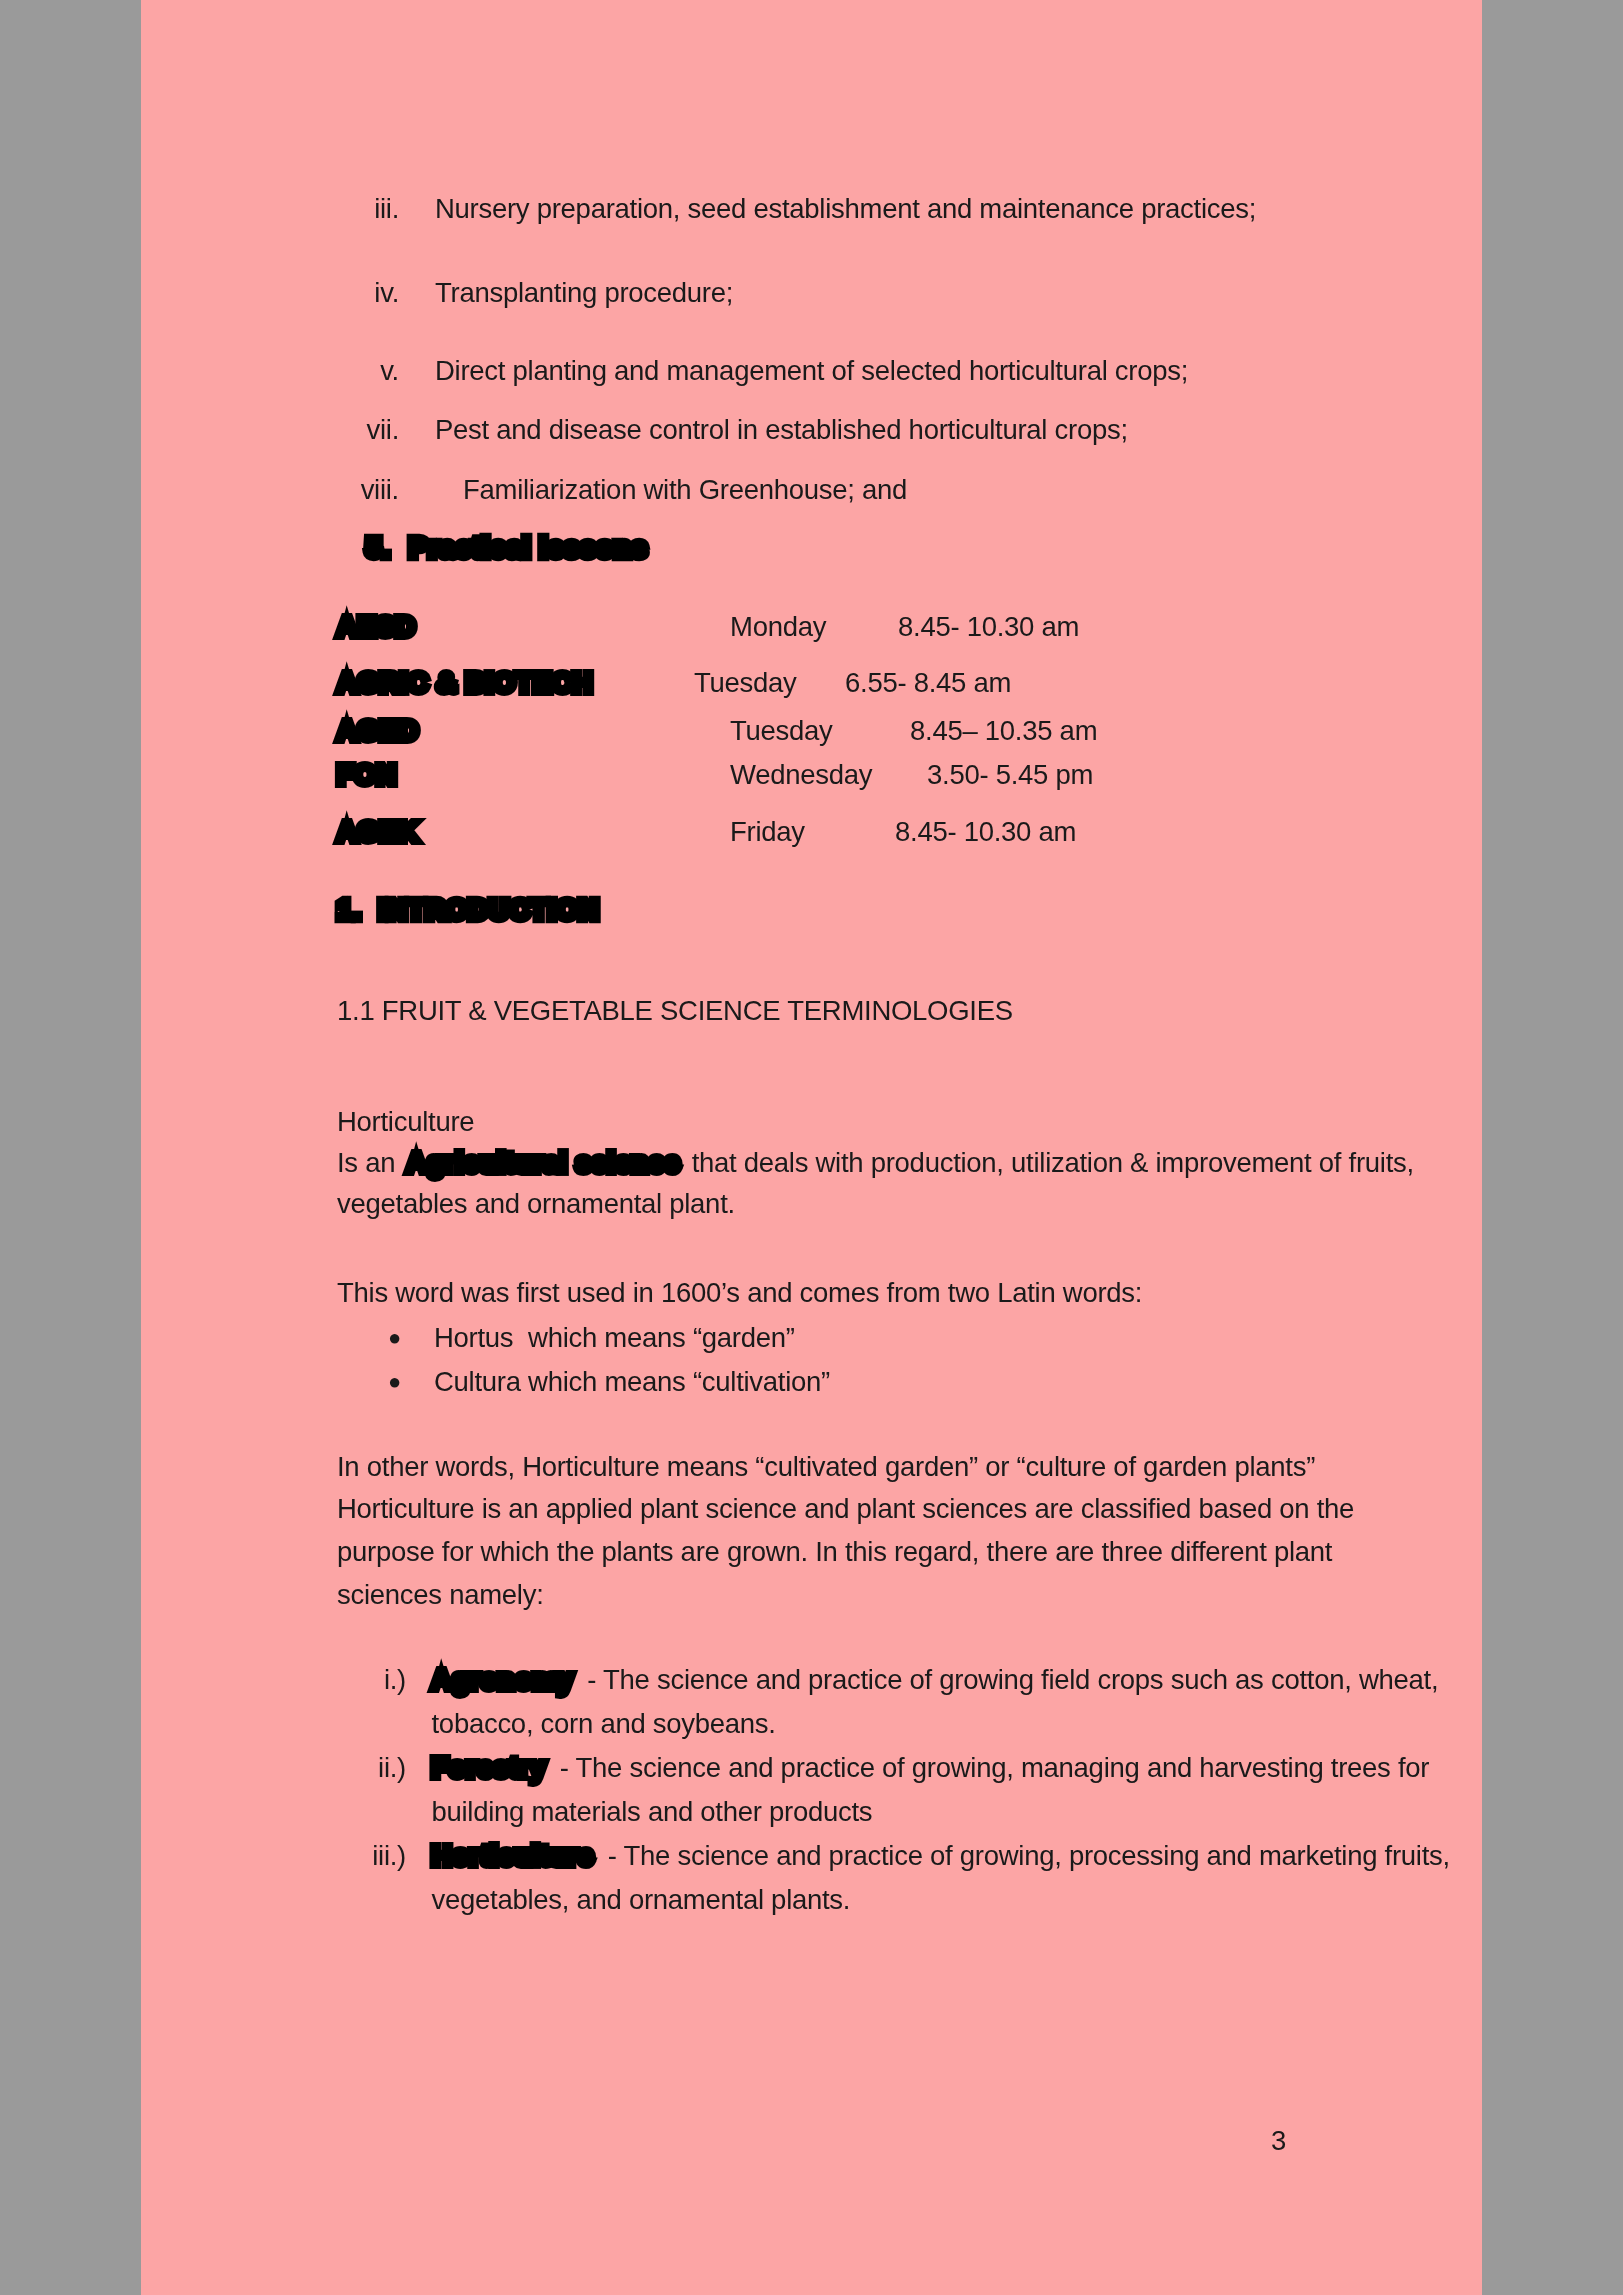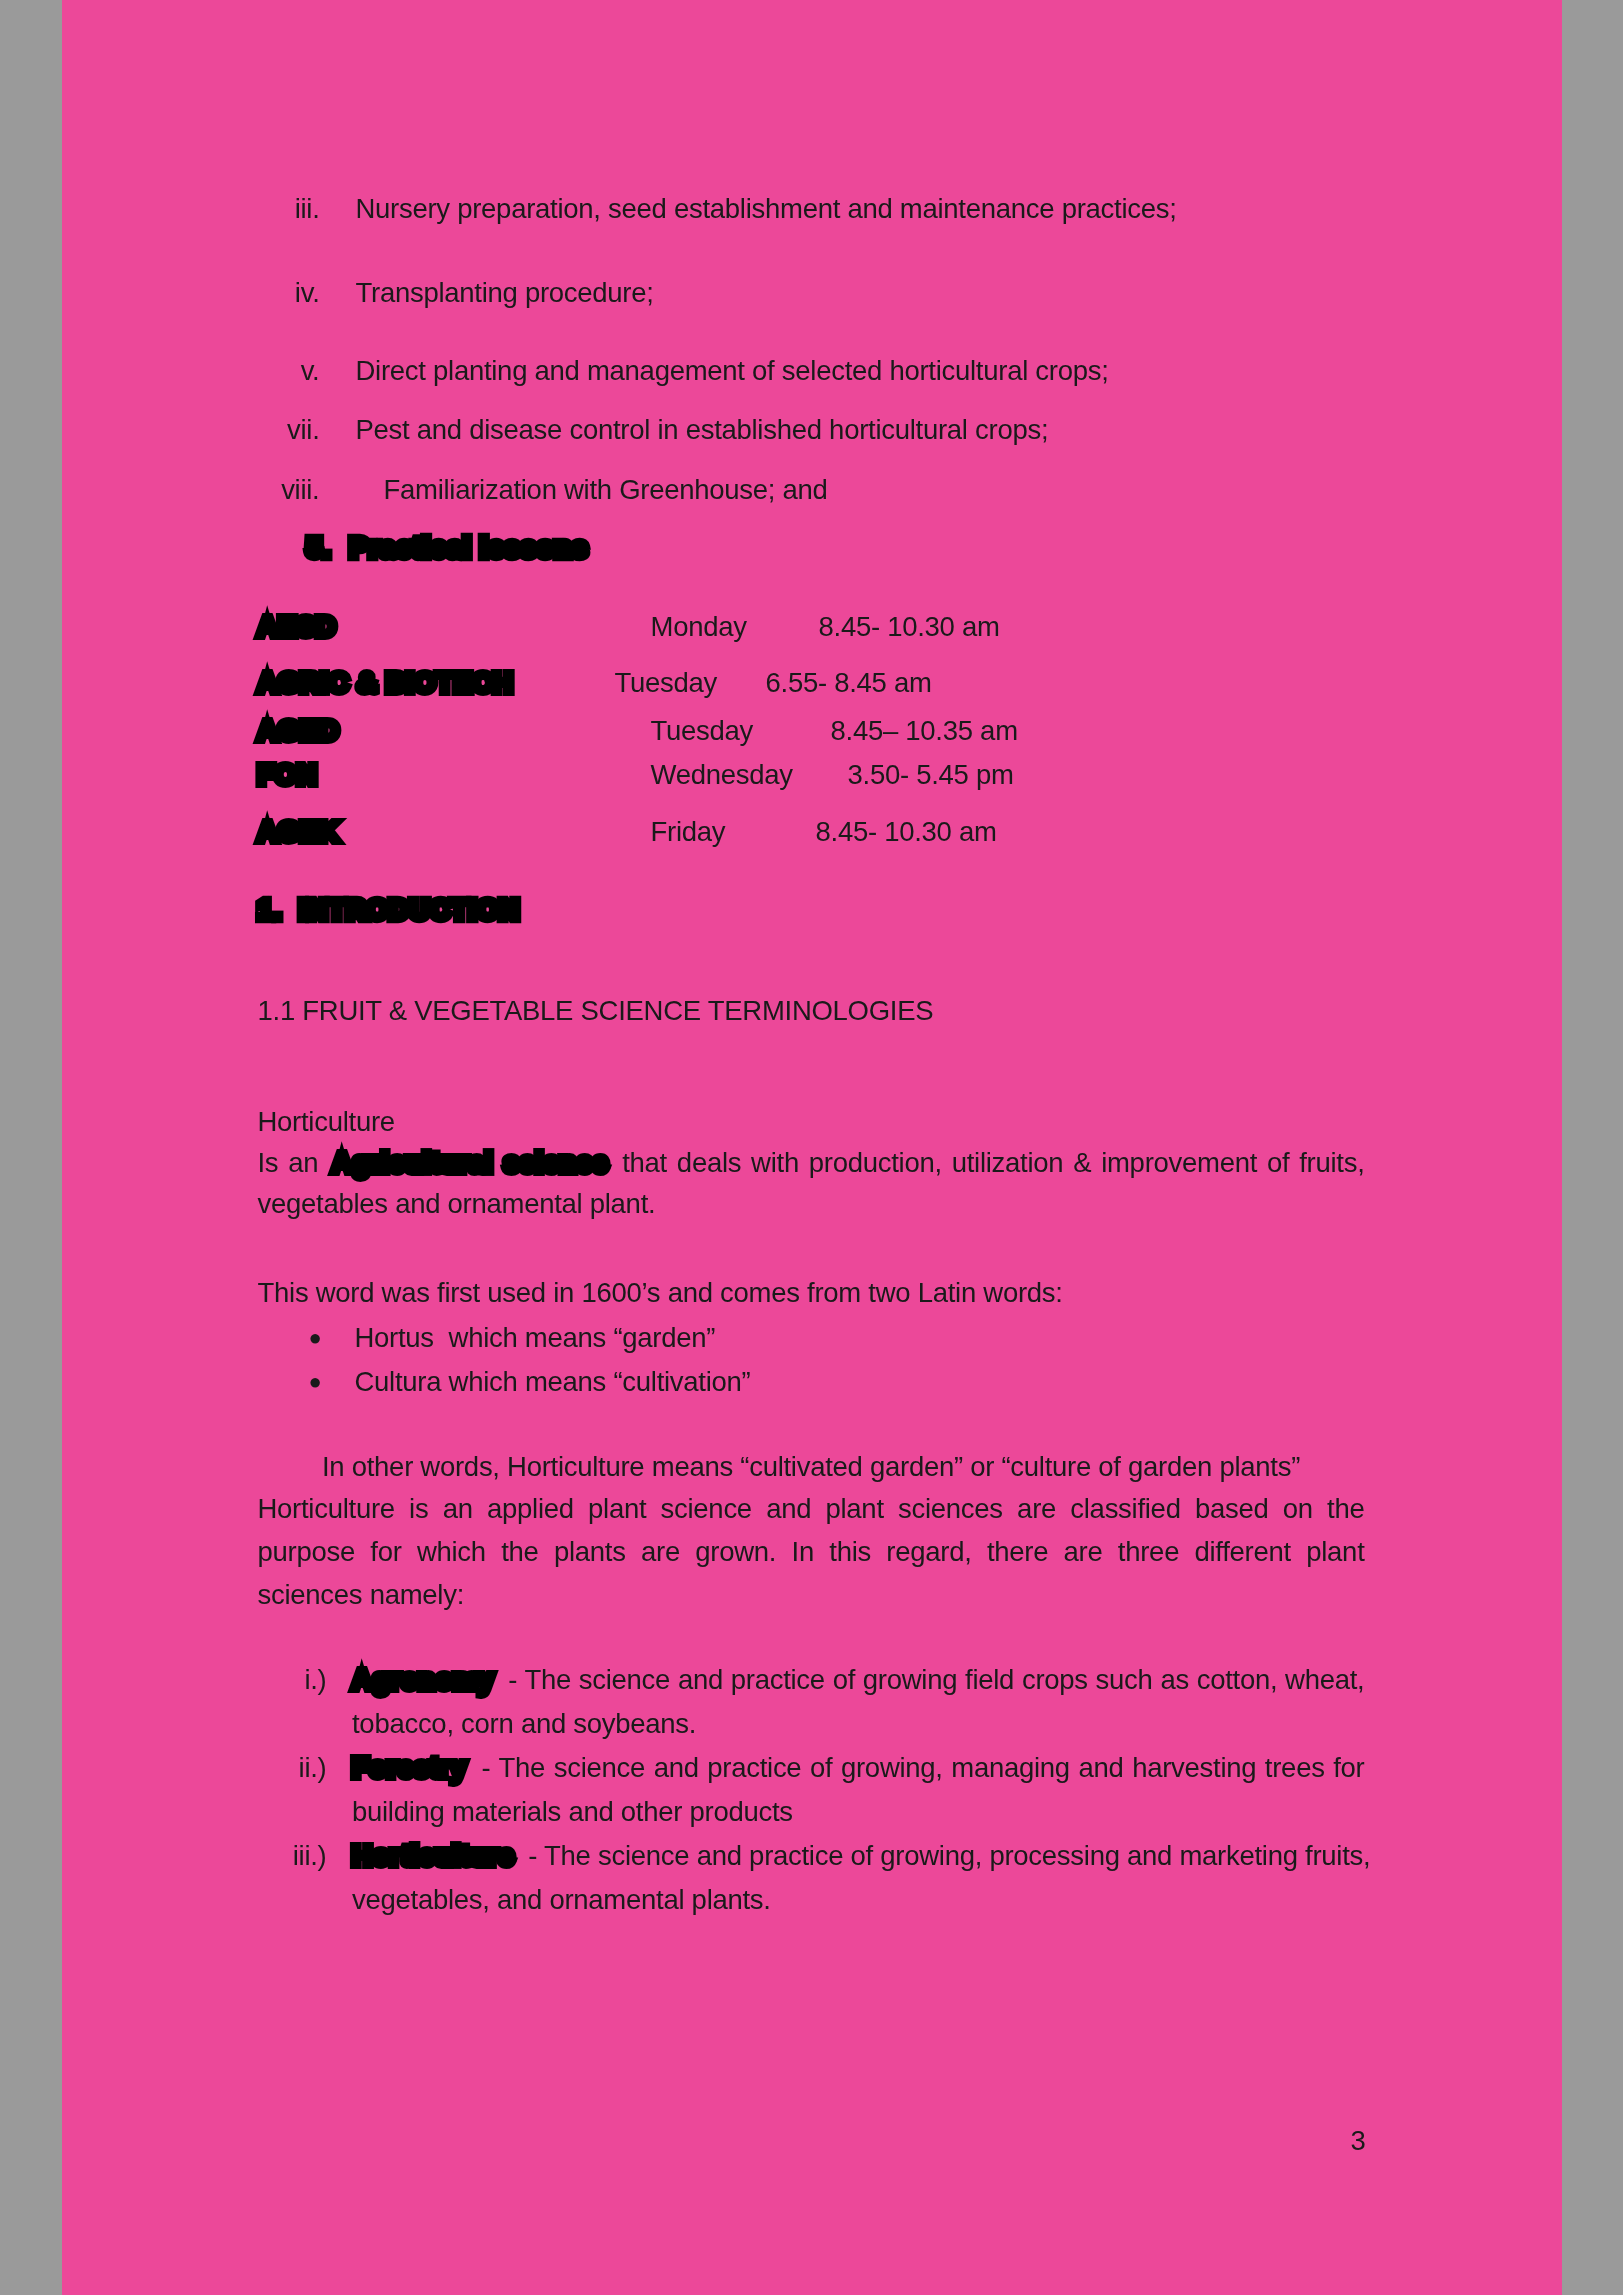--- a/index.html
+++ b/index.html
@@ -1,21 +1,21 @@
 <!DOCTYPE html>
 <html style="font-size:10.5px"><head>
 <meta charset="utf-8">
 <style>
   html, body { margin: 0; padding: 0; background: #9a9a9a; }
   .page {
     position: relative;
-    width: 1500px;
+    width: 1341px;
     height: 2295px;
     margin: 0 auto;
-    background: #ec4899;
+    background: #fca5a5;
     color: #1a1a1a;
     font-family: "Liberation Sans", "DejaVu Sans", sans-serif;
     font-size: 27.5px;
     line-height: 41px;
     letter-spacing: -0.01em;
     overflow: hidden;
   }
   .content {
     position: absolute;
     left: 196px;
@@ -53,21 +53,21 @@
   .rom-num { width: 62px; text-align: right; flex: none; }
   .rom-text { margin-left: 36px; white-space: nowrap; }
   .mb66 { margin-bottom: 43px; }
   .mb56 { margin-bottom: 37px; }
   .mb28 { margin-bottom: 18.3px; }
   .mb8  { margin-bottom: 5.2px; }
   .mb26 { margin-bottom: 17px; gap: 28px; }
   .mb14 { margin-bottom: 9.2px; }
 
   
-  .practical-heading { margin-left: 49px; margin-bottom: 38px; height: 41px; }
+  .practical-heading { margin-left: 29px; margin-bottom: 38px; height: 41px; }
   .practical-heading .h-num { margin-right: 18.3px; }
 
   
   .sched-row { position: relative; height: 41px; }
   .sched-day, .sched-time { position: absolute; top: 0; white-space: nowrap; }
   .row1 { margin-bottom: 15.7px; }
   .row2 { margin-bottom: 6.5px; }
   .row3 { margin-bottom: 3.3px; }
   .row4 { margin-bottom: 16px; }
   .row5 { margin-bottom: 37px; }

